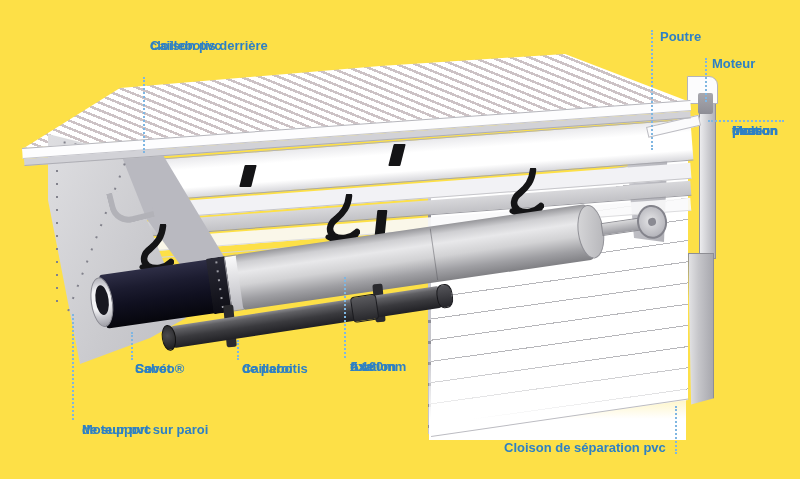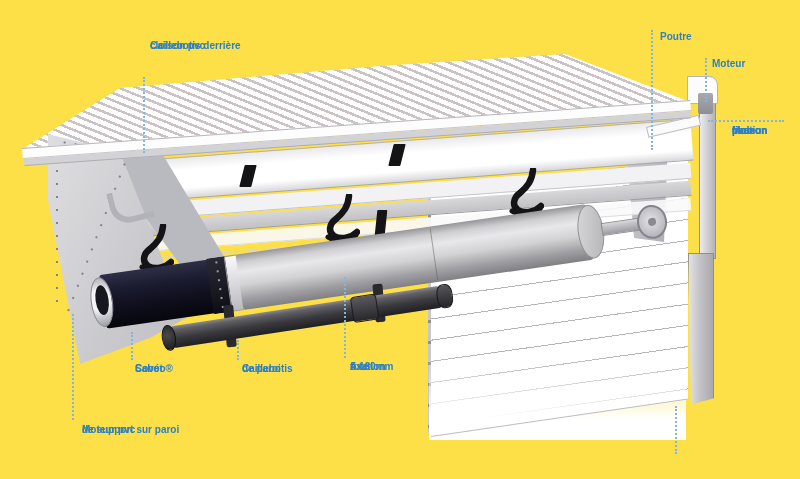--- a/index.html
+++ b/index.html
@@ -112,21 +112,21 @@
   .cw-body{left:10px;top:2px;width:272px;height:22px;border-radius:3px;
         background:linear-gradient(to bottom,#8a8a8e 0%,#606064 18%,#3a3a3e 55%,#202024 100%);}
   .cw-sleeve{left:192px;top:0;width:26px;height:26px;border-radius:4px;border:1px solid #1c1c20;
         background:linear-gradient(to bottom,#5a5a5e,#28282c);}
   .cw-capR{left:278px;top:1px;width:16px;height:24px;border-radius:40%;border:1px solid #18181c;
         background:linear-gradient(to bottom,#55555a,#25252a);}
 
   
   .ld{border-left:2px dotted #7fb6e2;width:0;}
   .ldh{border-top:2px dotted #7fb6e2;height:0;}
-  .lbl{color:#2e80c4;font-weight:bold;font-size:10px;line-height:13px;white-space:nowrap;}
+  .lbl{color:#2e80c4;font-weight:bold;font-size:13px;line-height:13px;white-space:nowrap;}
 </style>
 </head>
 <body>
 
 <div id="stage">
 
   <div class="wall"></div>
   <div class="wall-topline"></div>
   <div class="wall-leftedge"></div>
 
@@ -231,14 +231,15 @@
   </div>
   <div class="lbl" style="left:350px;top:360px;">
     <div>Axe</div>
     <div>fixation</div>
     <div>ø 160mm</div>
   </div>
   <div class="lbl" style="left:82px;top:423px;">
     <div>Moteur pvc</div>
     <div>de support sur paroi</div>
   </div>
+  <div class="lbl" style="left:504px;top:441px;">Cloison de séparation pvc</div>
 
 </div>
 
 </body></html>

